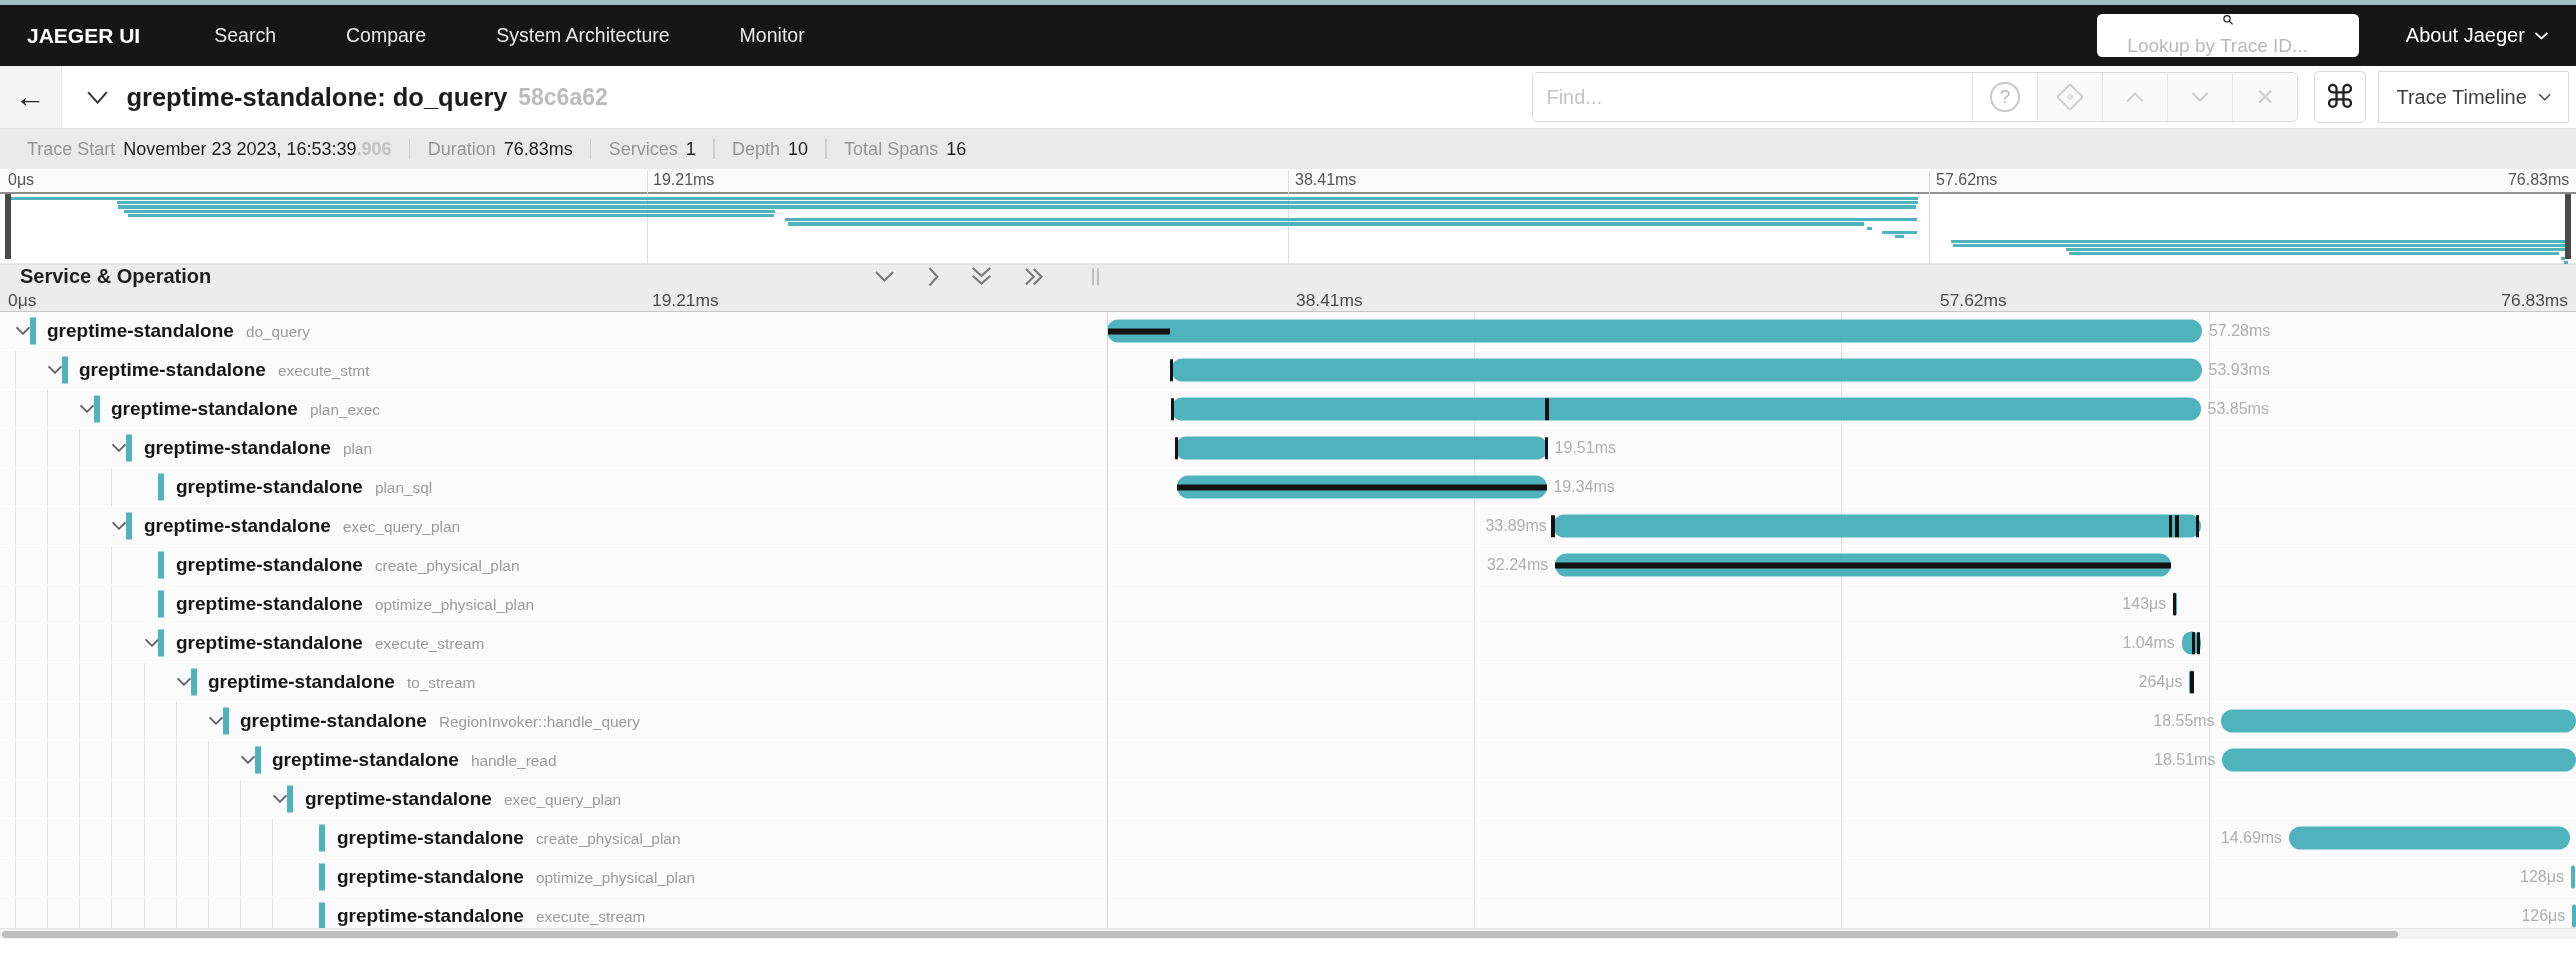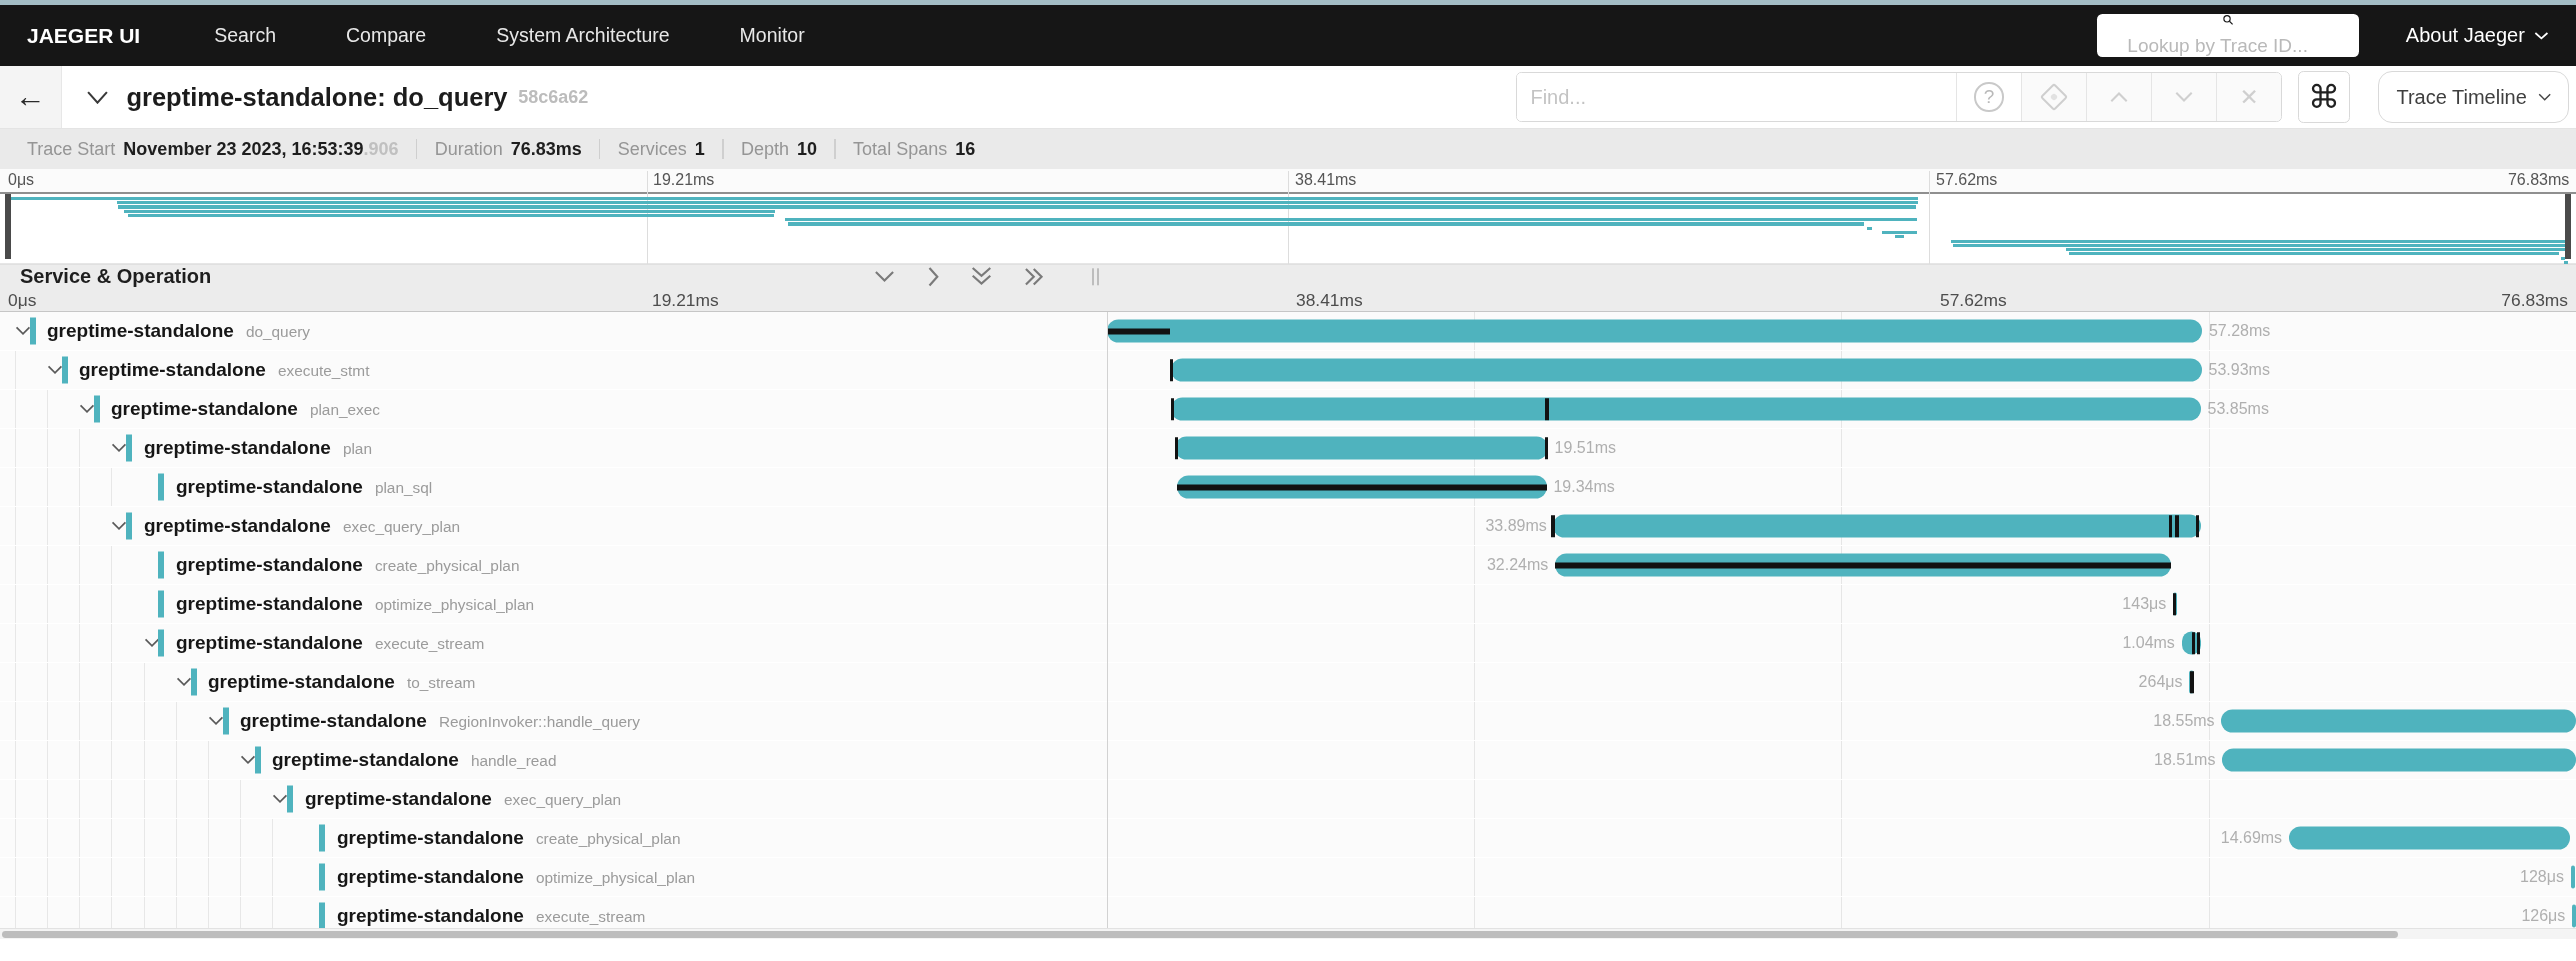--- a/index.html
+++ b/index.html
@@ -20,47 +20,47 @@
   .lookup input::placeholder { color:#b9b9b9; }
   .about { color:#fff; font-size:20px; display:flex; align-items:center; gap:9.4px; cursor:pointer; }
 
   
   .trace-bar { height:63px; background:#fff; border-bottom:1.3px solid #e4e4e4;
     display:flex; align-items:center; position:relative; }
   .back-btn { width:62px; height:100%; background:#f4f4f4; border-right:1.3px solid #e7e7e7;
     display:flex; align-items:center; justify-content:center; font-size:31px; color:#2a2a2a; cursor:pointer; }
   .collapse-toggle { margin:0 17.4px 0 24px; cursor:pointer; display:flex; align-items:center; }
   .trace-title { font-size:25.5px; font-weight:bold; color:#1c1c1c; }
-  .trace-id { font-size:18px; font-weight:600; color:#bcbcbc; margin-left:10.7px; }
+  .trace-id { font-size:23px; font-weight:600; color:#bcbcbc; margin-left:10.7px; }
   .hdr-controls { position:absolute; right:6.7px; top:50%; transform:translateY(-50%);
     display:flex; align-items:center; }
   .find-group { display:flex; height:50px; border:1.3px solid #d9d9d9; border-radius:5.4px;
     overflow:hidden; background:#fff; }
   .find-input { width:439px; border:none; outline:none; padding:0 13.4px; font-size:20px;
     color:#333; font-family:"Liberation Sans", sans-serif; }
   .find-input::placeholder { color:#c3c3c3; }
   .seg { width:65px; display:flex; align-items:center; justify-content:center;
     border-left:1.3px solid #e5e5e5; background:#fafafa; color:#c9c9c9; cursor:pointer; }
   .seg.first { background:#fff; }
   .q-circle { width:29.5px; height:29.5px; border:2px solid #c9c9c9; border-radius:50%;
     display:flex; align-items:center; justify-content:center; font-size:19px; color:#b9b9b9; }
   .diamond { width:20px; height:20px; border:2px solid #cfcfcf; transform:rotate(45deg); border-radius:2.7px; position:relative; }
   .diamond::after { content:""; position:absolute; left:50%; top:50%; width:5.4px; height:5.4px;
     margin:-2.7px 0 0 -2.7px; background:#e2e2e2; border-radius:50%; }
   .xmark { font-size:23px; color:#cfcfcf; }
   .cmd-btn { width:52px; height:52px; margin-left:16px; border:1.3px solid #d9d9d9; border-radius:5.4px;
     background:#fff; font-size:32px; color:#222; display:flex; align-items:center; justify-content:center; cursor:pointer; }
-  .view-btn { height:52px; margin-left:28px; padding:0 17.4px; border:1.3px solid #d9d9d9; border-radius:14px;
+  .view-btn { height:52px; margin-left:12px; padding:0 17.4px; border:1.3px solid #d9d9d9; border-radius:1px;
     background:#fff; font-size:20px; color:#3f3f3f; display:flex; align-items:center; gap:10.7px; cursor:pointer; }
 
   
   .meta-bar { height:40px; background:#eaeaea; display:flex; align-items:center;
     padding:0 27px; font-size:18px; }
   .meta-label { color:#959595; margin-right:8px; }
-  .meta-value { color:#1e1e1e; font-weight:bold; }
+  .meta-value { color:#1e1e1e; font-weight:normal; }
   .meta-suffix { color:#c0c0c0; font-weight:bold; }
   .meta-sep { width:1.3px; height:20px; background:#cfcfcf; margin:0 17.4px; }
 
   
   .minimap { position:relative; height:95px; background:#fbfbfb; }
   .mm-labels { position:relative; height:23px; font-size:16px; color:#555; }
   .mm-label { position:absolute; top:2px; }
   .mm-canvas { position:relative; height:72px; background:#fff;
     border-top:2.7px solid #8f8f8f; border-bottom:1.3px solid #e6e6e6; }
   .mm-grid { position:absolute; top:0; bottom:0; width:1.3px; background:#ddd; }

